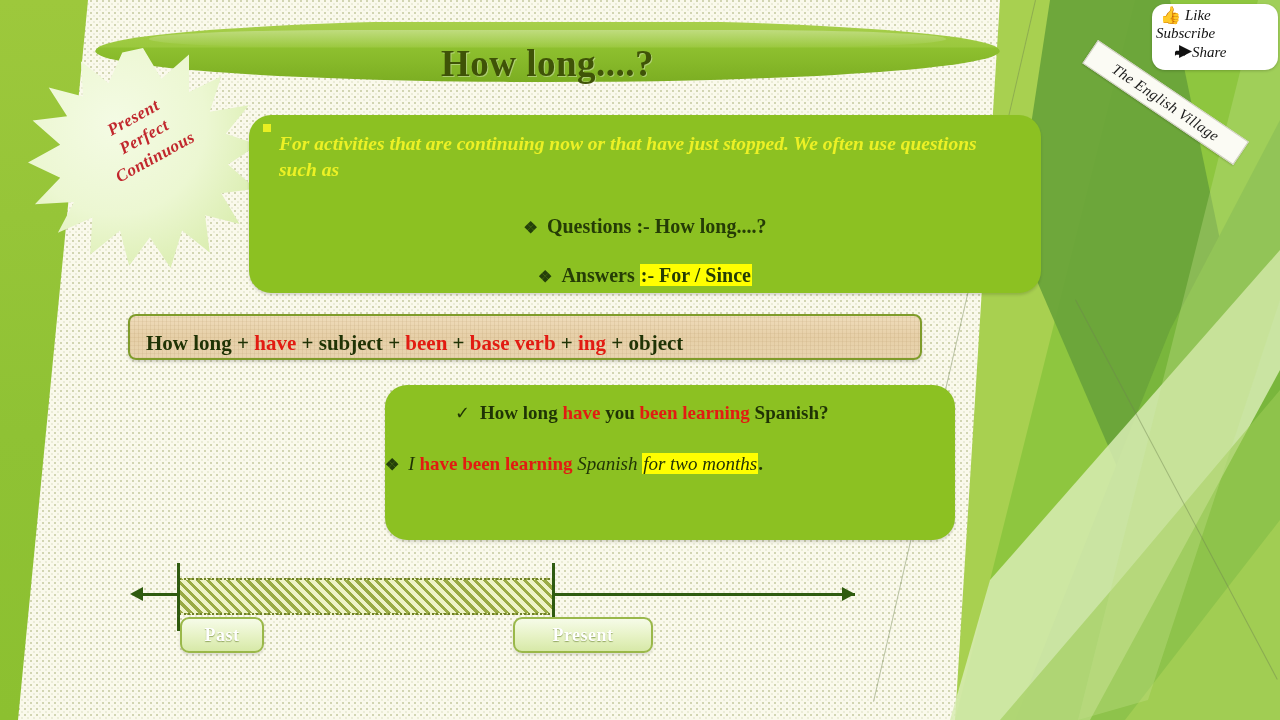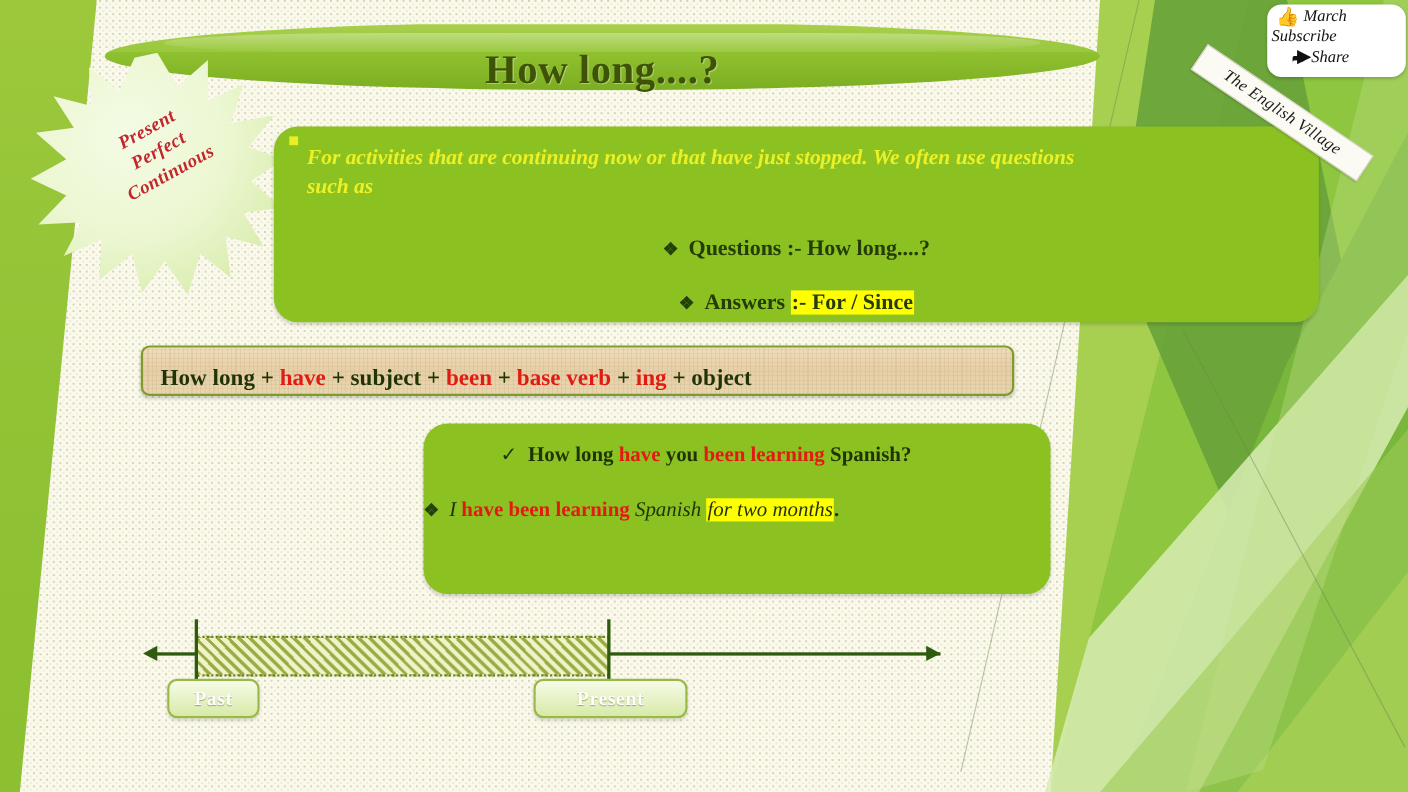--- a/index.html
+++ b/index.html
@@ -86,21 +86,21 @@
     text-align:center;color:#c1272d;font-style:italic;font-weight:bold;
     font-size:17px;line-height:1.32;letter-spacing:.5px;
     font-family:"Liberation Serif",serif;
   }
 
   
   .gbox{
     position:absolute;background:#8cc122;border-radius:22px;
     box-shadow:0 2px 3px rgba(0,0,0,.14);
   }
-  #main-box{left:249px;top:115px;width:950px;height:178px;}
+  #main-box{left:249px;top:115px;width:792px;height:178px;}
   #ex-box{left:385px;top:385px;width:570px;height:155px;}
 
   .lead{
     position:absolute;left:30px;top:16px;width:718px;
     font-size:19.5px;font-style:italic;font-weight:bold;color:#ecf125;
     line-height:1.35;font-family:"Liberation Serif",serif;
   }
   .sq-bullet{
     position:absolute;left:14px;top:9px;width:8px;height:8px;background:#e9ef22;
   }
@@ -157,20 +157,21 @@
     border-top:2px dotted #6d7f28;border-bottom:2px dotted #6d7f28;
   }
   .tl-label{
     position:absolute;height:32px;border:2px solid #9ab84a;border-radius:9px;
     background:linear-gradient(180deg,#f6fbe8 0%,#e6f2c4 55%,#d7e9a8 100%);
     box-shadow:0 2px 3px rgba(0,0,0,.12);
     display:flex;align-items:center;justify-content:center;
     color:#ffffff;font-weight:bold;font-size:18px;letter-spacing:.5px;
     text-shadow:0 1px 1px rgba(140,160,90,.9);
     font-family:"Liberation Serif",serif;
+    margin-left:28px;
   }
   .lbl-past{left:22px;top:62px;width:80px;}
   .lbl-pres{left:355px;top:62px;width:136px;}
 
   
   #watermark{
     position:absolute;left:1152px;top:4px;width:126px;height:66px;
     background:#ffffff;border-radius:13px;box-shadow:0 1px 3px rgba(0,0,0,.2);
     overflow:hidden;
   }
@@ -269,21 +270,21 @@
     <div class="arrow arrow-r"></div>
     <div class="band"></div>
     <div class="tick tick-past"></div>
     <div class="tick tick-pres"></div>
     <div class="tl-label lbl-past">Past</div>
     <div class="tl-label lbl-pres">Present</div>
   </div>
 
   <div id="watermark">
     <div class="wm-row wm-like">
-      <span class="gl">👍</span>&nbsp;<span>March</span>
+      <span class="gl">👍</span>&nbsp;<span>Like</span>
     </div>
     <div class="wm-row wm-sub">
       <span>Subscribe</span>
         <span class="gl">▶</span>
     </div>
     <div class="wm-row wm-share">
       <span class="gl">➦</span>&nbsp;<span>Share</span>
     </div>
   </div>
   <div id="ribbon">The English Village</div>

